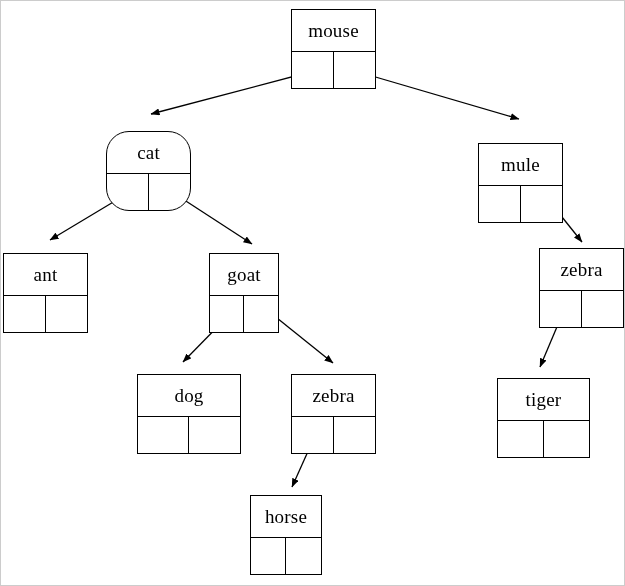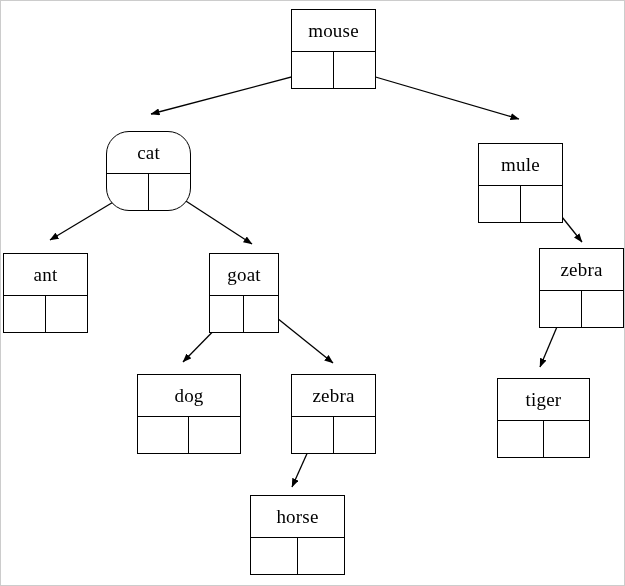--- a/index.html
+++ b/index.html
@@ -144,21 +144,21 @@
           <div class="ptr-cell right"></div>
         </div>
       </div>
       <div class="node" style="left: 496px; top: 377px; width: 93px;">
         <div class="node-label" style="height: 42px;">tiger</div>
         <div class="node-pointers" style="height: 36px;">
           <div class="ptr-cell left"></div>
           <div class="ptr-cell right"></div>
         </div>
       </div>
-      <div class="node" style="left: 249px; top: 494px; width: 95px;">
+      <div class="node" style="left: 249px; top: 494px; width: 72px;">
         <div class="node-label" style="height: 42px;">horse</div>
         <div class="node-pointers" style="height: 36px;">
           <div class="ptr-cell left"></div>
           <div class="ptr-cell right"></div>
         </div>
       </div>
     </div>
 
 </div>
 

